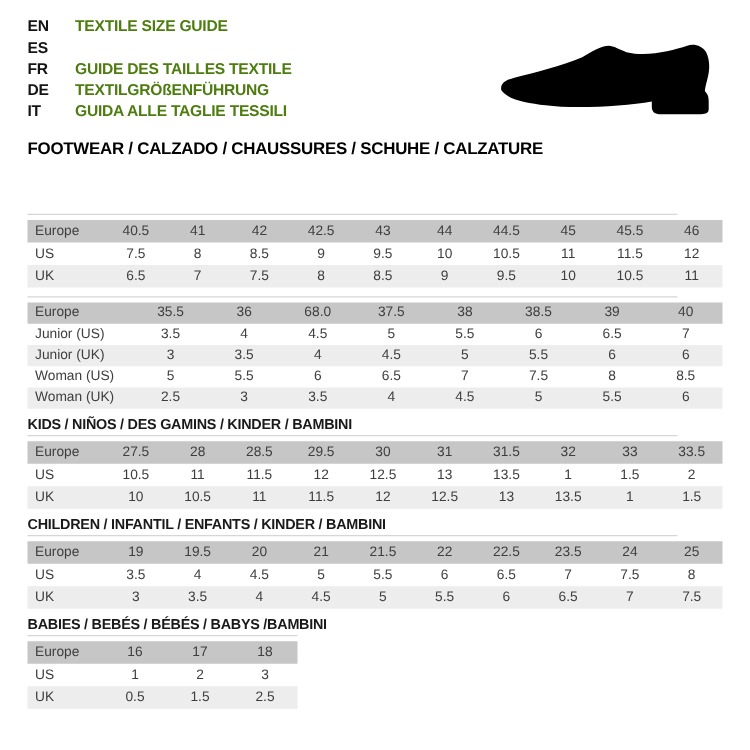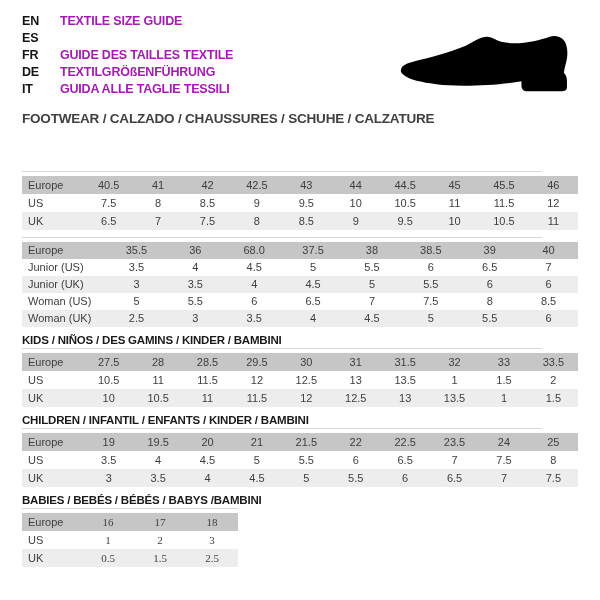--- a/index.html
+++ b/index.html
@@ -3,43 +3,43 @@
 <meta charset="utf-8">
 <style>
   html,body{margin:0;padding:0;background:#ffffff;}
   body{width:600px;height:600px;font-family:"Liberation Sans",sans-serif;overflow:hidden;
        -webkit-font-smoothing:antialiased;}
   .page{position:relative;width:564px;height:600px;box-sizing:border-box;padding:13px 22px 0 22px;}
 
   
   .lang-row{display:flex;line-height:17px;}
   .lang-code{width:38px;font-weight:bold;font-size:12.5px;color:#141414;letter-spacing:-0.2px;}
-  .lang-label{font-weight:bold;font-size:12.5px;color:#a21caf;letter-spacing:-0.2px;}
-
-  .category-title{margin-top:13px;font-weight:bold;font-size:13.5px;color:#404040;letter-spacing:-0.2px;}
+  .lang-label{font-weight:bold;font-size:12.5px;color:#4d7c0f;letter-spacing:-0.2px;}
+
+  .category-title{margin-top:13px;font-weight:bold;font-size:13.5px;color:#000000;letter-spacing:-0.2px;}
 
   .shoe{position:absolute;left:398px;top:34px;width:172px;height:62px;}
 
   
   .sections{margin-top:45px;}
   .section{margin-top:7px;}
   .section:first-child{margin-top:0;}
   .section-title{font-weight:bold;font-size:11.5px;color:#1a1a1a;letter-spacing:-0.2px;line-height:12px;}
   .rule{height:1px;background:var(--rule,#d6d6d6);margin-top:2px;}
   .size-table{margin-top:4px;width:556px;}
   .size-table.narrow{width:216px;}
   .t-row{display:flex;height:18px;line-height:18px;font-size:11px;color:#3e3e3e;}
   .junior .t-row{height:17px;line-height:17px;}
   .t-row.head{background:var(--head-row,#c6c6c6);}
   .t-row.shade{background:var(--alt-row,#ededed);}
   .t-row .lbl{width:62px;box-sizing:border-box;padding-left:6px;text-align:left;flex:none;}
   .junior .t-row .lbl{width:85px;}
   .narrow .t-row .lbl{width:60px;}
   .t-row .cell{flex:1;text-align:center;}
-  .narrow .t-row .cell{flex:none;width:52px;font-family:Liberation Serif, serif;}
+  .narrow .t-row .cell{flex:none;width:52px;}
 </style>
 </head>
 <body>
 
 <div class="page">
 
   <div>
     <div class="lang-row">
       <span class="lang-code">EN</span>
       <span class="lang-label">TEXTILE SIZE GUIDE</span>

